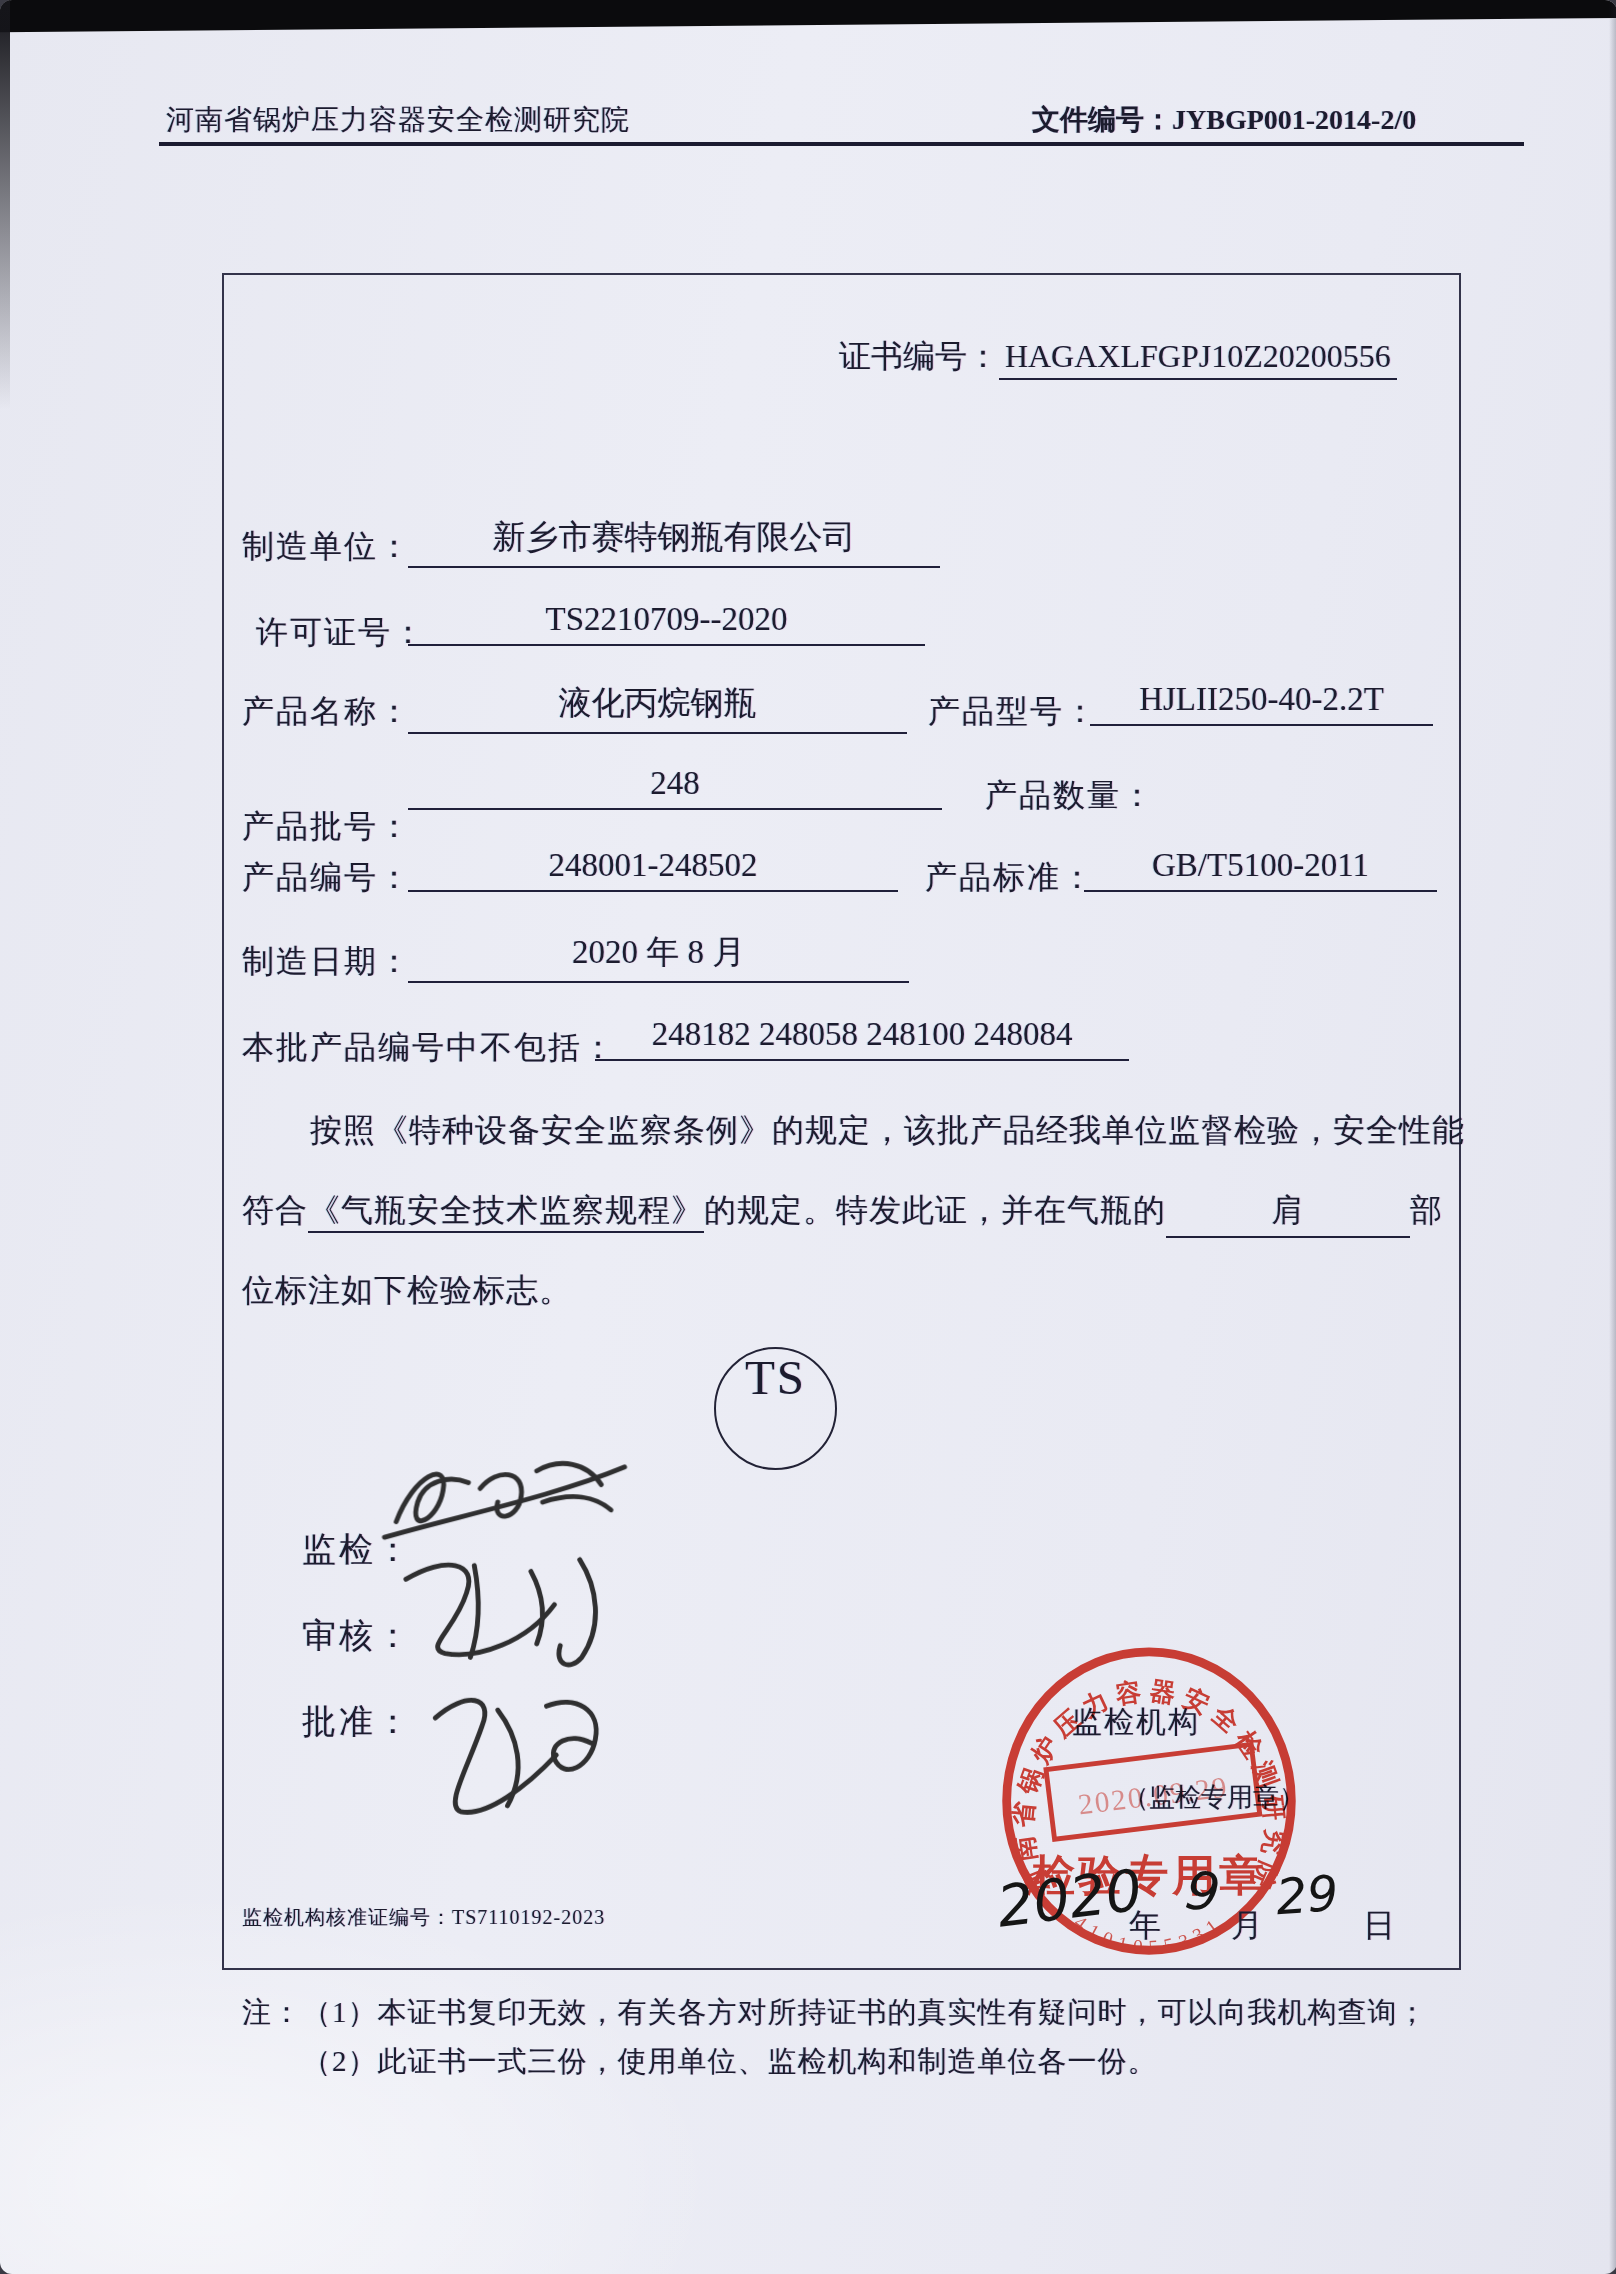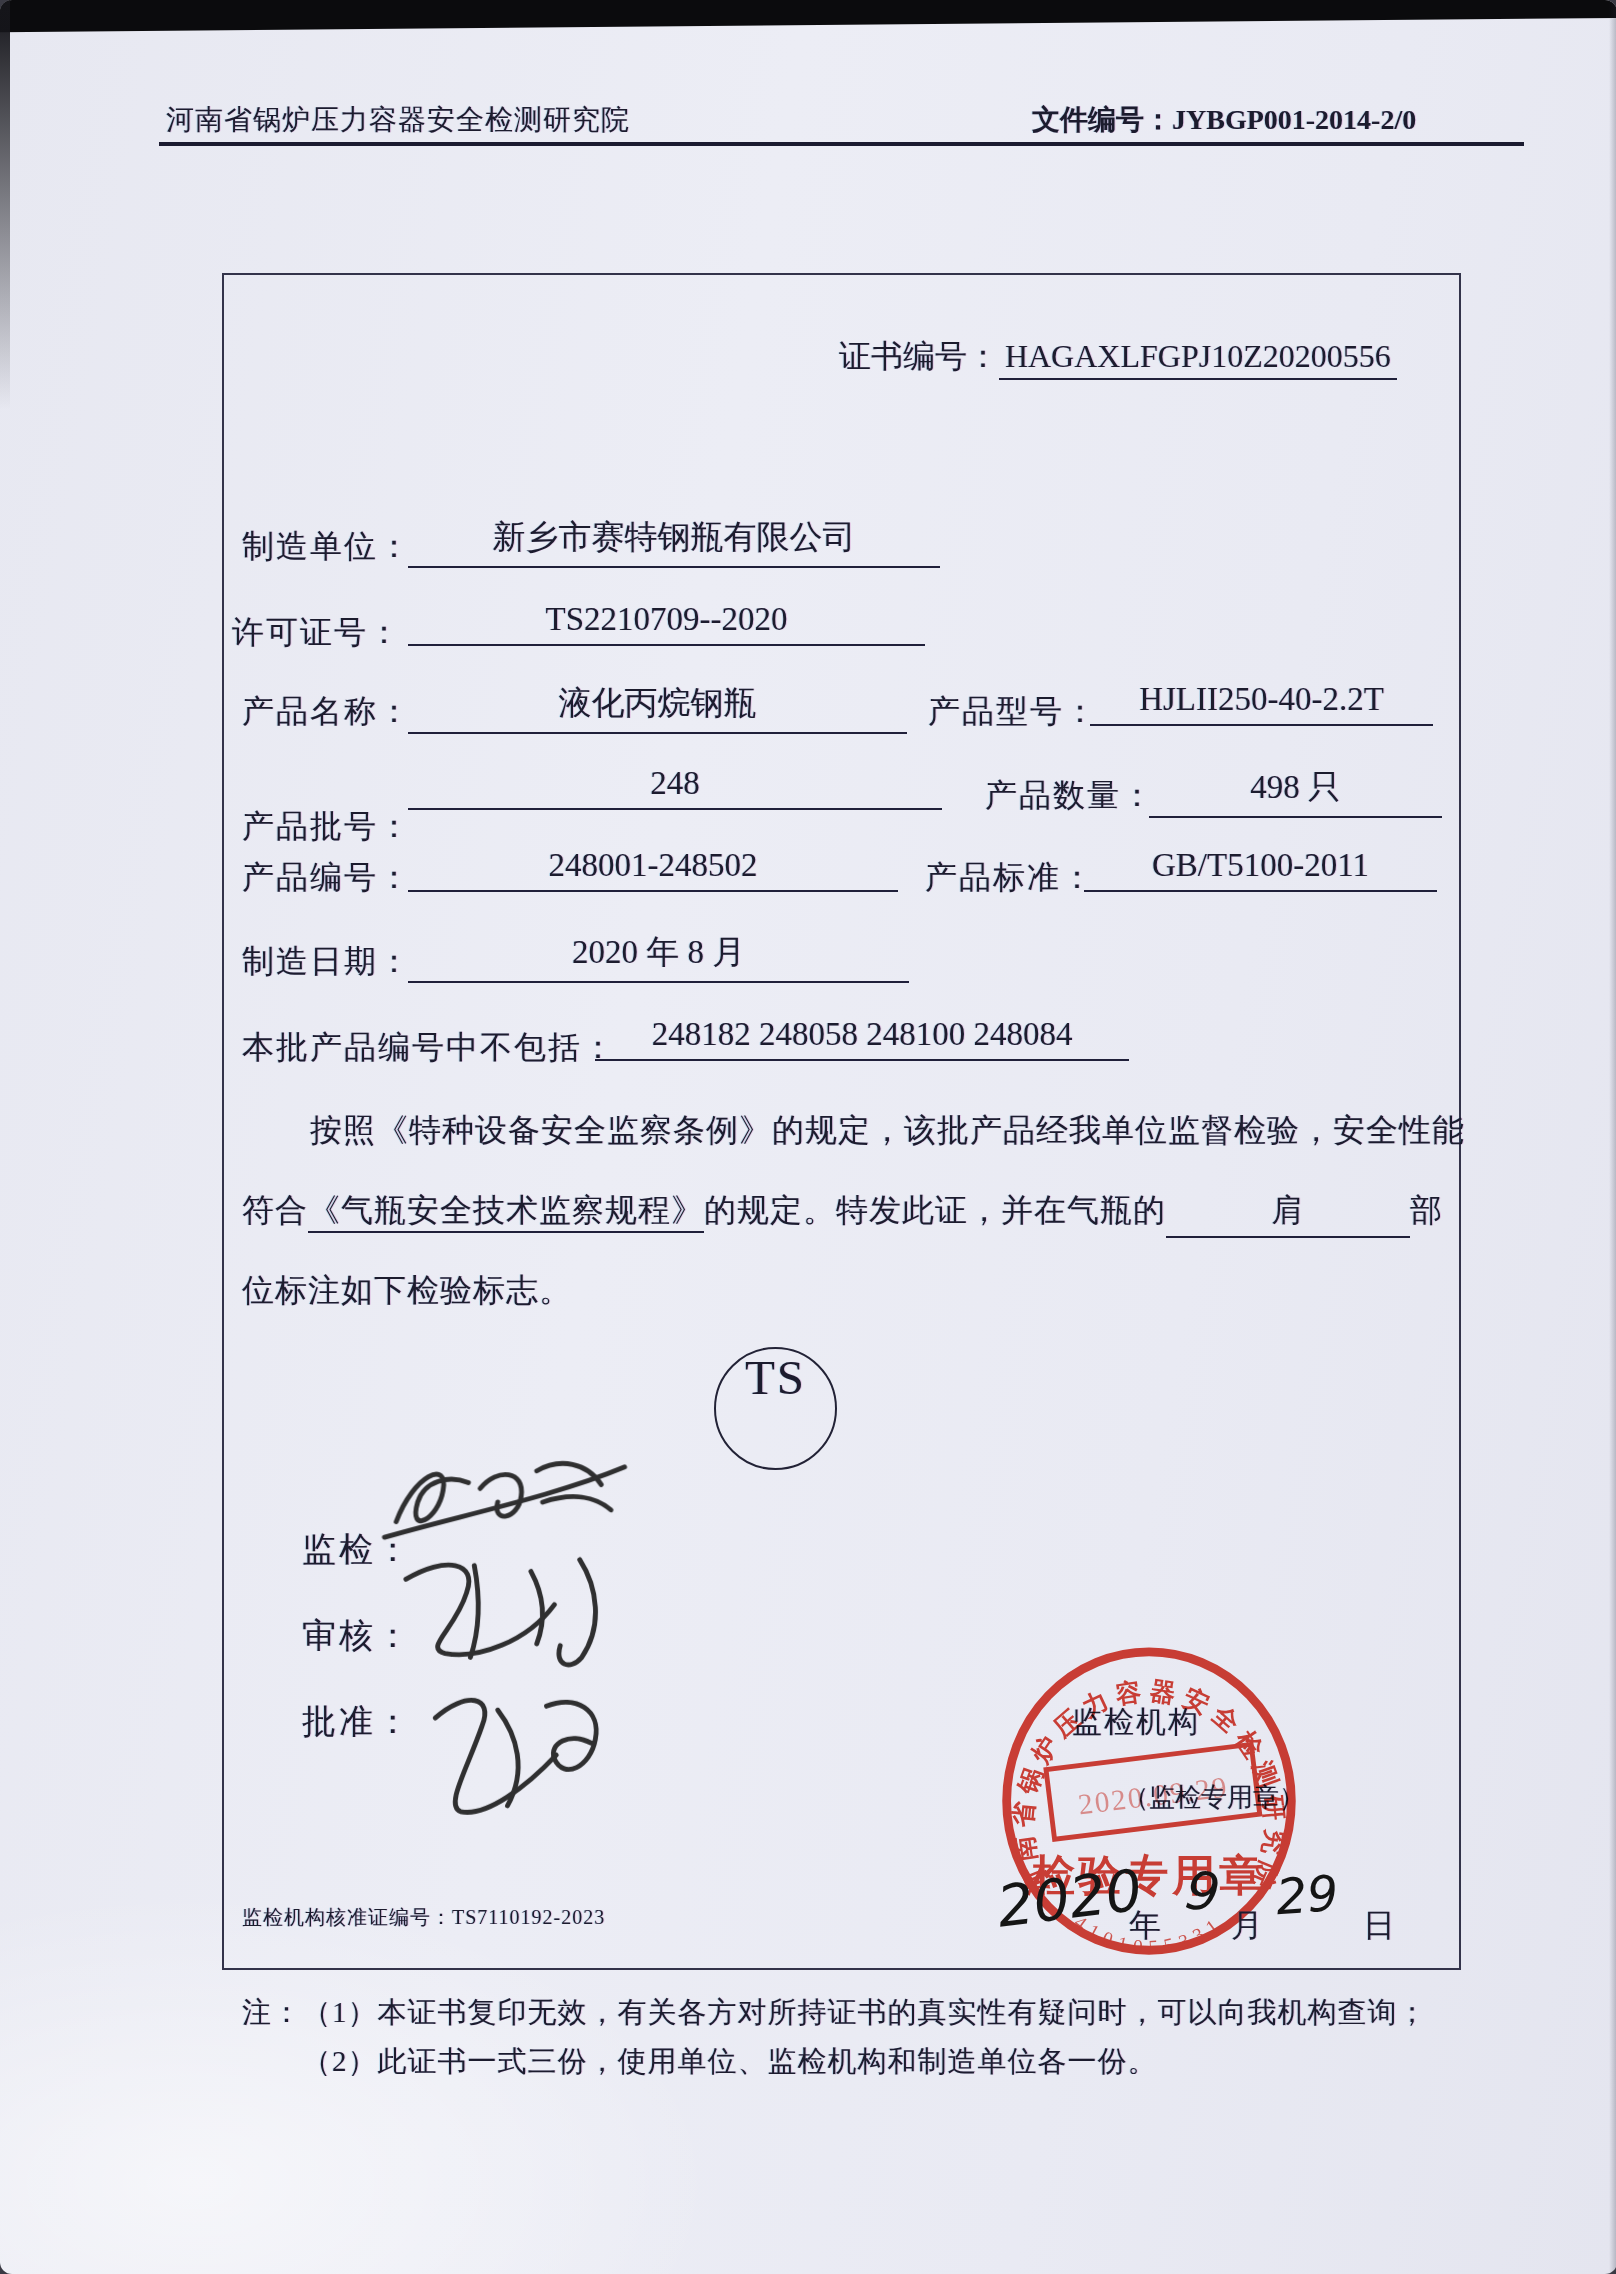--- a/index.html
+++ b/index.html
@@ -67,32 +67,31 @@
 
   <div class="box"></div>
 
   <div class="certno chroma">
     <span>证书编号：</span><span class="u">HAGAXLFGPJ10Z20200556</span>
   </div>
 
   <div class="lab chroma" style="left:242px;top:525px;">制造单位：</div>
   <div class="und chroma" style="left:408px;top:515px;width:532px;">新乡市赛特钢瓶有限公司</div>
 
-  <div class="lab chroma" style="left:232px;top:611px;">许可证号：</div>
+  <div class="lab chroma" style="left:256px;top:611px;">许可证号：</div>
   <div class="und chroma" style="left:408px;top:601px;width:517px;">TS2210709--2020</div>
 
   <div class="lab chroma" style="left:242px;top:690px;">产品名称：</div>
   <div class="und chroma" style="left:408px;top:681px;width:499px;">液化丙烷钢瓶</div>
   <div class="lab chroma" style="left:928px;top:690px;">产品型号：</div>
   <div class="und chroma" style="left:1090px;top:681px;width:343px;">HJLII250-40-2.2T</div>
 
   <div class="lab chroma" style="left:242px;top:805px;">产品批号：</div>
   <div class="und chroma" style="left:408px;top:765px;width:534px;">248</div>
   <div class="lab chroma" style="left:985px;top:774px;">产品数量：</div>
-  <div class="und chroma" style="left:1149px;top:765px;width:293px;">498 只</div>
 
   <div class="lab chroma" style="left:242px;top:856px;">产品编号：</div>
   <div class="und chroma" style="left:408px;top:847px;width:490px;">248001-248502</div>
   <div class="lab chroma" style="left:925px;top:856px;">产品标准：</div>
   <div class="und chroma" style="left:1084px;top:847px;width:353px;">GB/T5100-2011</div>
 
   <div class="lab chroma" style="left:242px;top:940px;">制造日期：</div>
   <div class="und chroma" style="left:408px;top:930px;width:501px;">2020 年 8 月</div>
 
   <div class="lab chroma" style="left:242px;top:1026px;">本批产品编号中不包括：</div>

